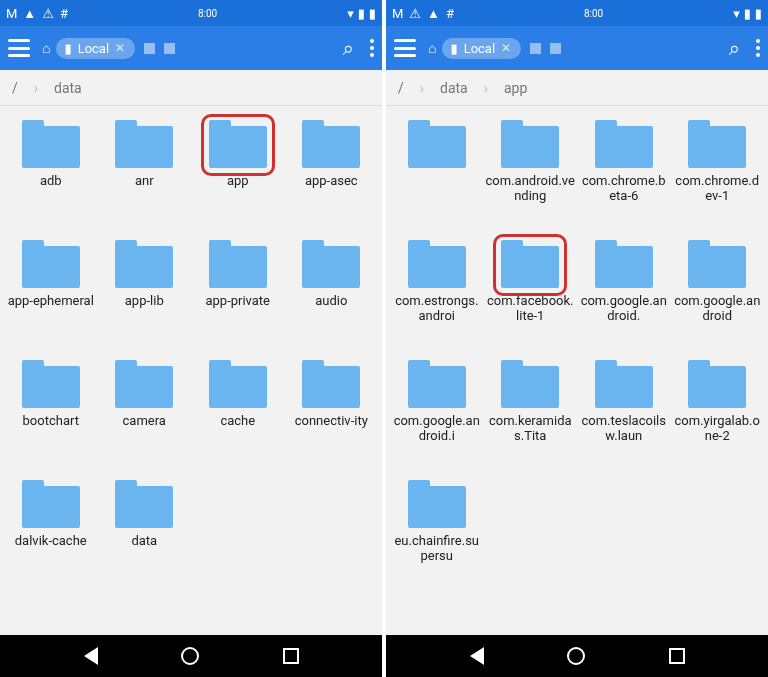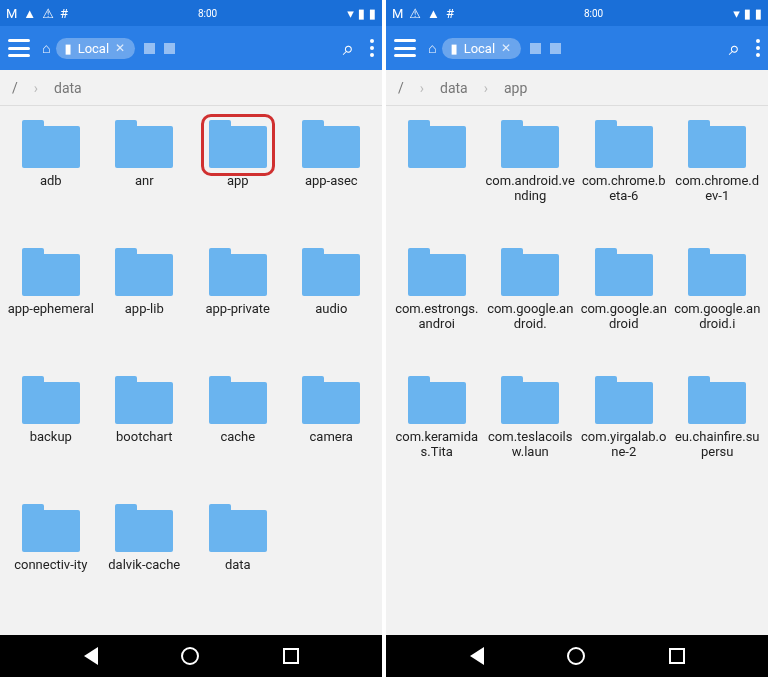--- a/index.html
+++ b/index.html
@@ -76,21 +76,21 @@
     color: #777;
     border-bottom: 1px solid #ddd;
   }
   .bc-sep { color: #bbb; font-size: 14px; }
   .grid {
     flex: 1;
     display: grid;
     grid-template-columns: repeat(4, 1fr);
     grid-auto-rows: 112px;
     padding: 8px 4px;
-    gap: 16px 0px;
+    gap: 8px 0px;
     background: #f2f2f2;
     overflow: hidden;
   }
   .folder {
     display: flex;
     flex-direction: column;
     align-items: center;
     justify-content: flex-start;
     padding-top: 6px;
     position: relative;
@@ -248,39 +248,33 @@
       <div class="folder">
         <div class="folder-icon-wrap">
           <div class="folder-icon"></div>
         </div>
         <div class="folder-label">audio</div>
       </div>
       <div class="folder">
         <div class="folder-icon-wrap">
           <div class="folder-icon"></div>
         </div>
-        <div class="folder-label">backup</div>
-      </div>
-      <div class="folder">
-        <div class="folder-icon-wrap">
-          <div class="folder-icon"></div>
-        </div>
         <div class="folder-label">bootchart</div>
       </div>
       <div class="folder">
         <div class="folder-icon-wrap">
           <div class="folder-icon"></div>
         </div>
+        <div class="folder-label">camera</div>
+      </div>
+      <div class="folder">
+        <div class="folder-icon-wrap">
+          <div class="folder-icon"></div>
+        </div>
         <div class="folder-label">cache</div>
-      </div>
-      <div class="folder">
-        <div class="folder-icon-wrap">
-          <div class="folder-icon"></div>
-        </div>
-        <div class="folder-label">camera</div>
       </div>
       <div class="folder">
         <div class="folder-icon-wrap">
           <div class="folder-icon"></div>
         </div>
         <div class="folder-label">connectiv-ity</div>
       </div>
       <div class="folder">
         <div class="folder-icon-wrap">
           <div class="folder-icon"></div>
@@ -375,20 +369,27 @@
       </div>
       <div class="folder">
         <div class="folder-icon-wrap">
           <div class="folder-icon"></div>
         </div>
         <div class="folder-label">com.estrongs.androi</div>
       </div>
       <div class="folder">
         <div class="folder-icon-wrap">
           <div class="folder-icon"></div>
+          <div class="highlight" style="inset: -6px -8px -8px;"></div>
+        </div>
+        <div class="folder-label">com.facebook.lite-1</div>
+      </div>
+      <div class="folder">
+        <div class="folder-icon-wrap">
+          <div class="folder-icon"></div>
         </div>
         <div class="folder-label">com.google.android.</div>
       </div>
       <div class="folder">
         <div class="folder-icon-wrap">
           <div class="folder-icon"></div>
         </div>
         <div class="folder-label">com.google.android</div>
       </div>
       <div class="folder">

